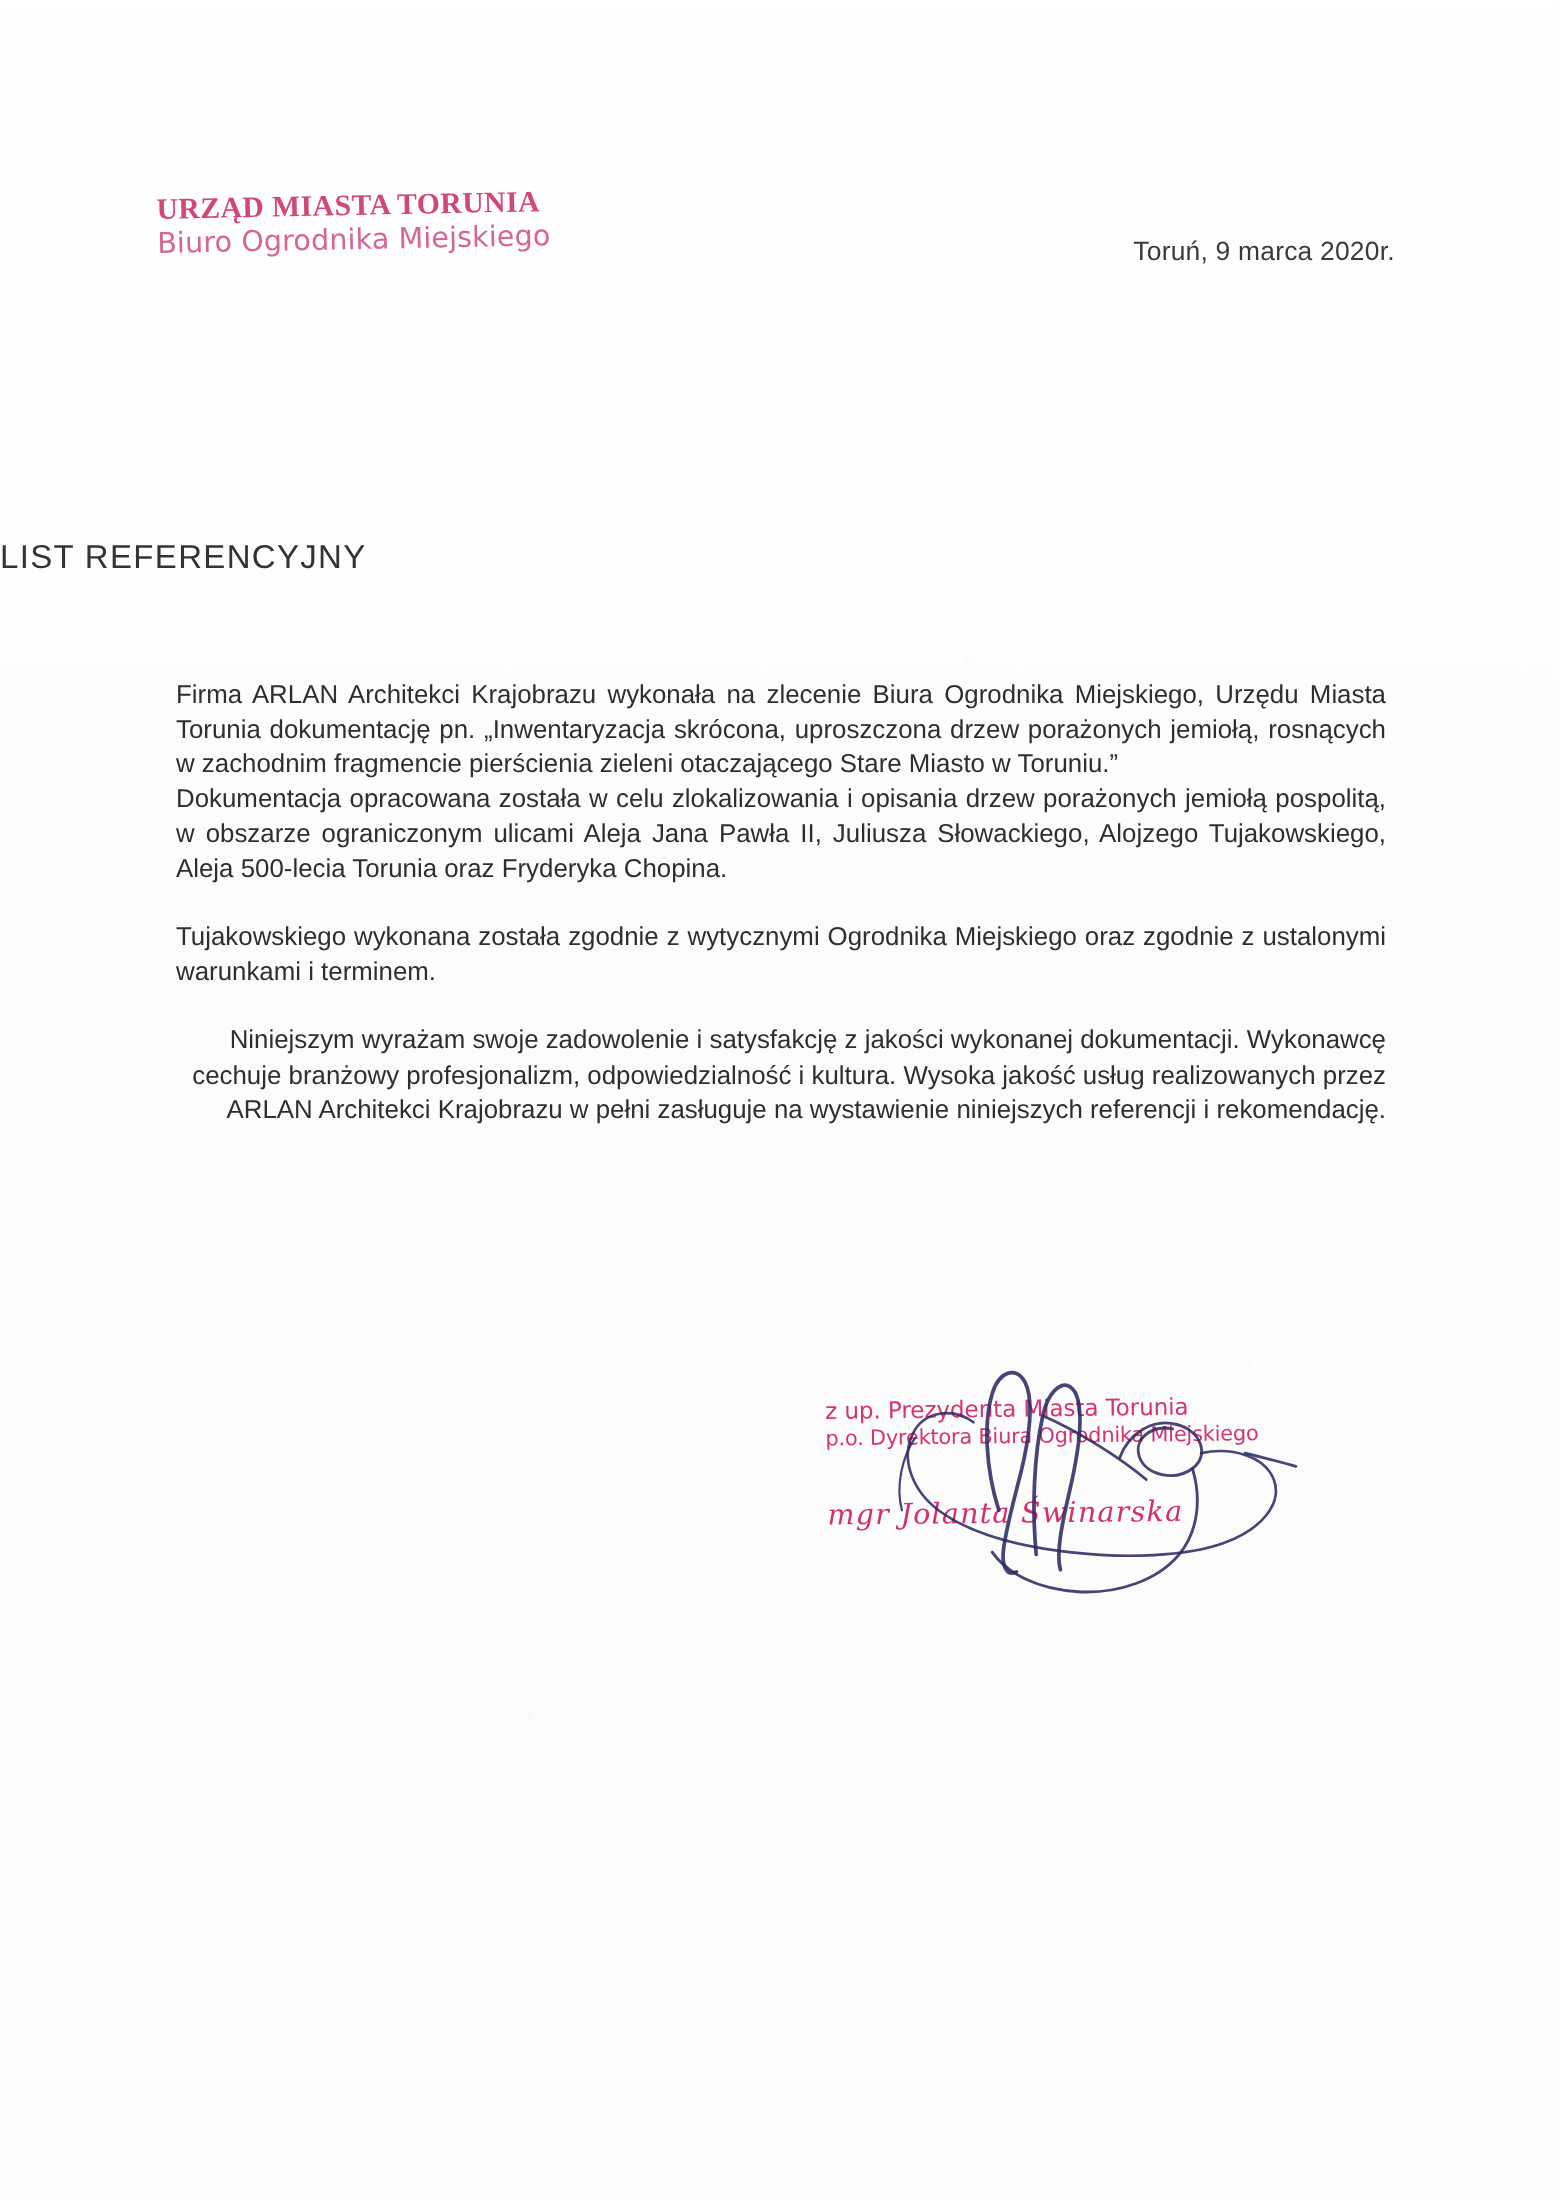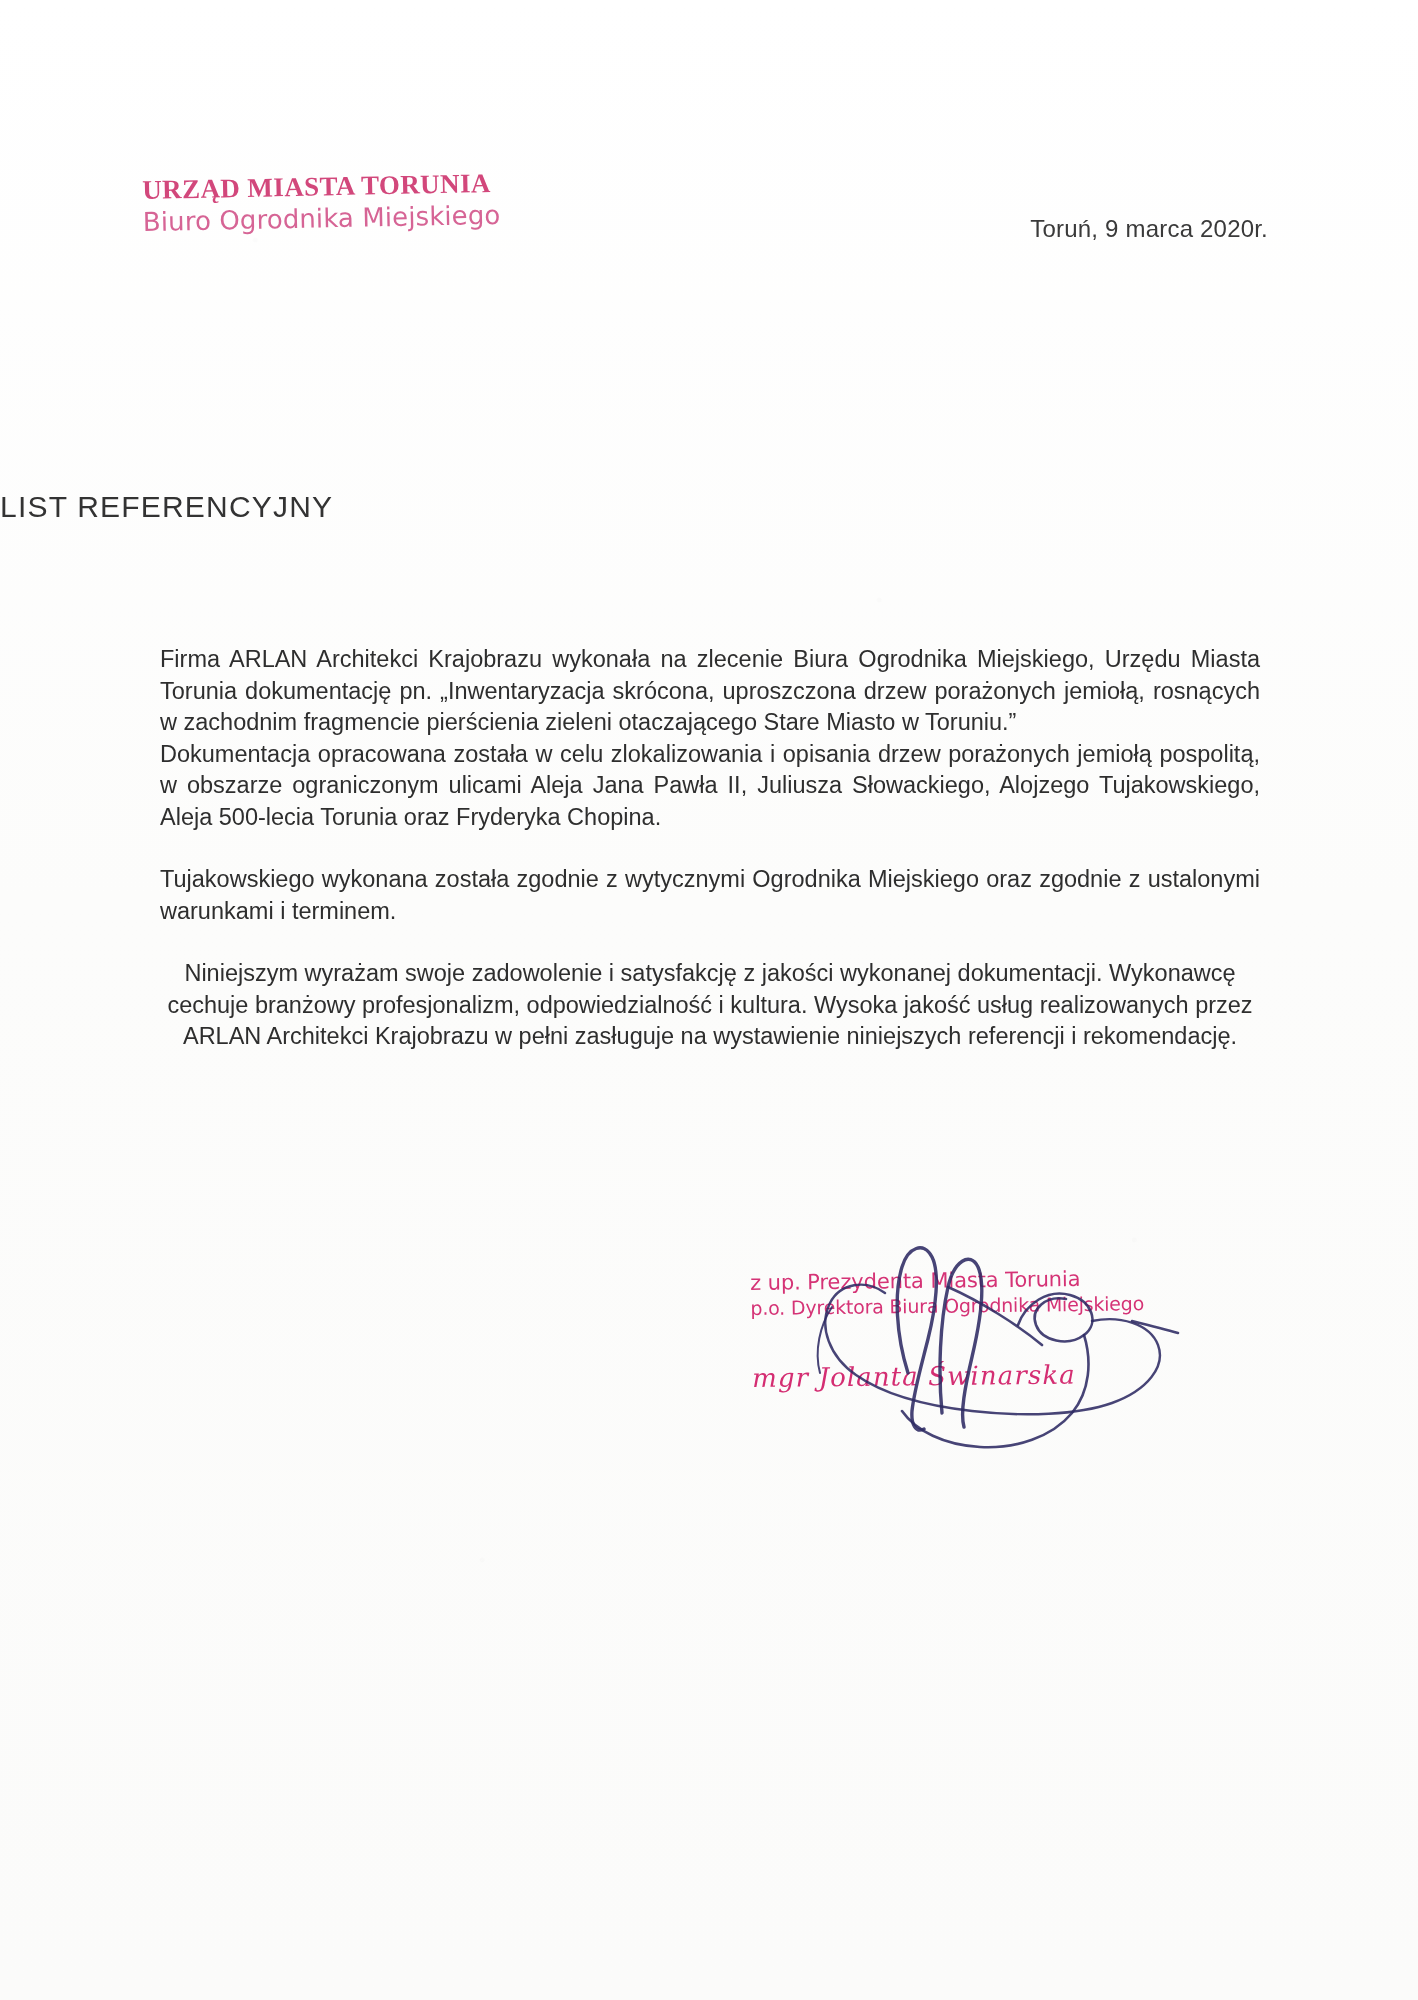--- a/index.html
+++ b/index.html
@@ -84,39 +84,39 @@
     text-align: left;
     font-size: 30px;
     letter-spacing: 1.2px;
     color: #333333;
   }
 
   
   .body-block {
     position: absolute;
     left: 160px;
-    top: 644px;
+    top: 616px;
     width: 1100px;
   }
   .para {
     text-align: justify;
     text-justify: inter-word;
     font-size: 23.5px;
     line-height: 31.5px;
     color: #2e2e2e;
     margin: 0;
   }
   .para + .para {
     margin-top: 31px;
   }
   .para.tight + .para.tight {
     margin-top: 0;
   }
   .para:last-child {
-    text-align: center;
+    text-align: right;
   }
 
   
   .signature-zone {
     position: absolute;
     left: 700px;
     top: 1185px;
     width: 520px;
     height: 260px;
     text-decoration: underline;

